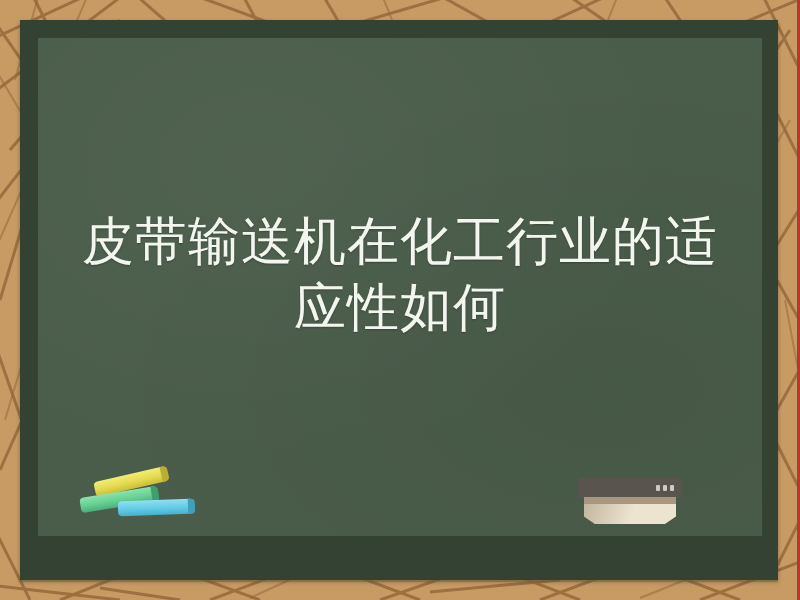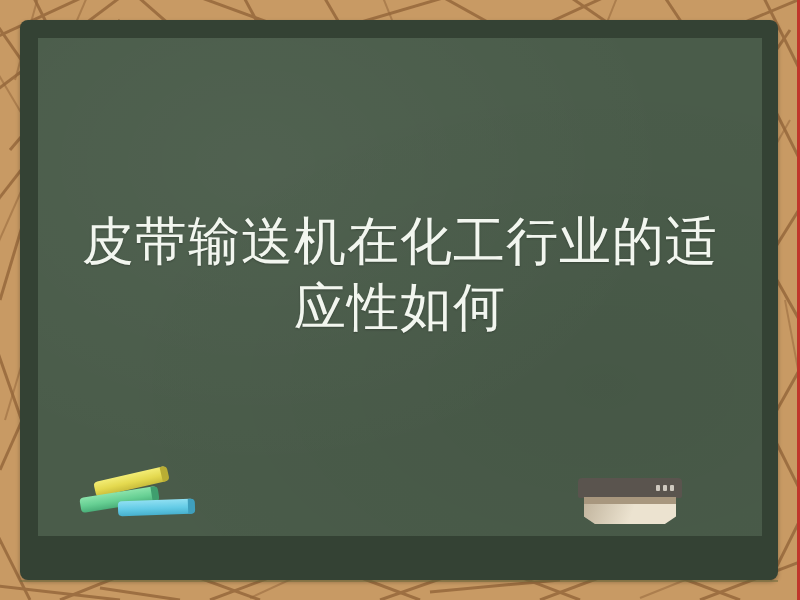--- a/index.html
+++ b/index.html
@@ -40,21 +40,20 @@
 
   
   .board-frame {
     position: absolute;
     left: 20px;
     top: 20px;
     width: 758px;
     height: 560px;
     background: #344234;
     box-shadow: 0 2px 4px rgba(0,0,0,0.28);
-    border-radius: 8px;
   }
   .board-frame::after {
     content: "";
     position: absolute;
     left: 0;
     right: 0;
     bottom: -2px;
     height: 2px;
     background: #6f6b3d;
     opacity: 0.55;

